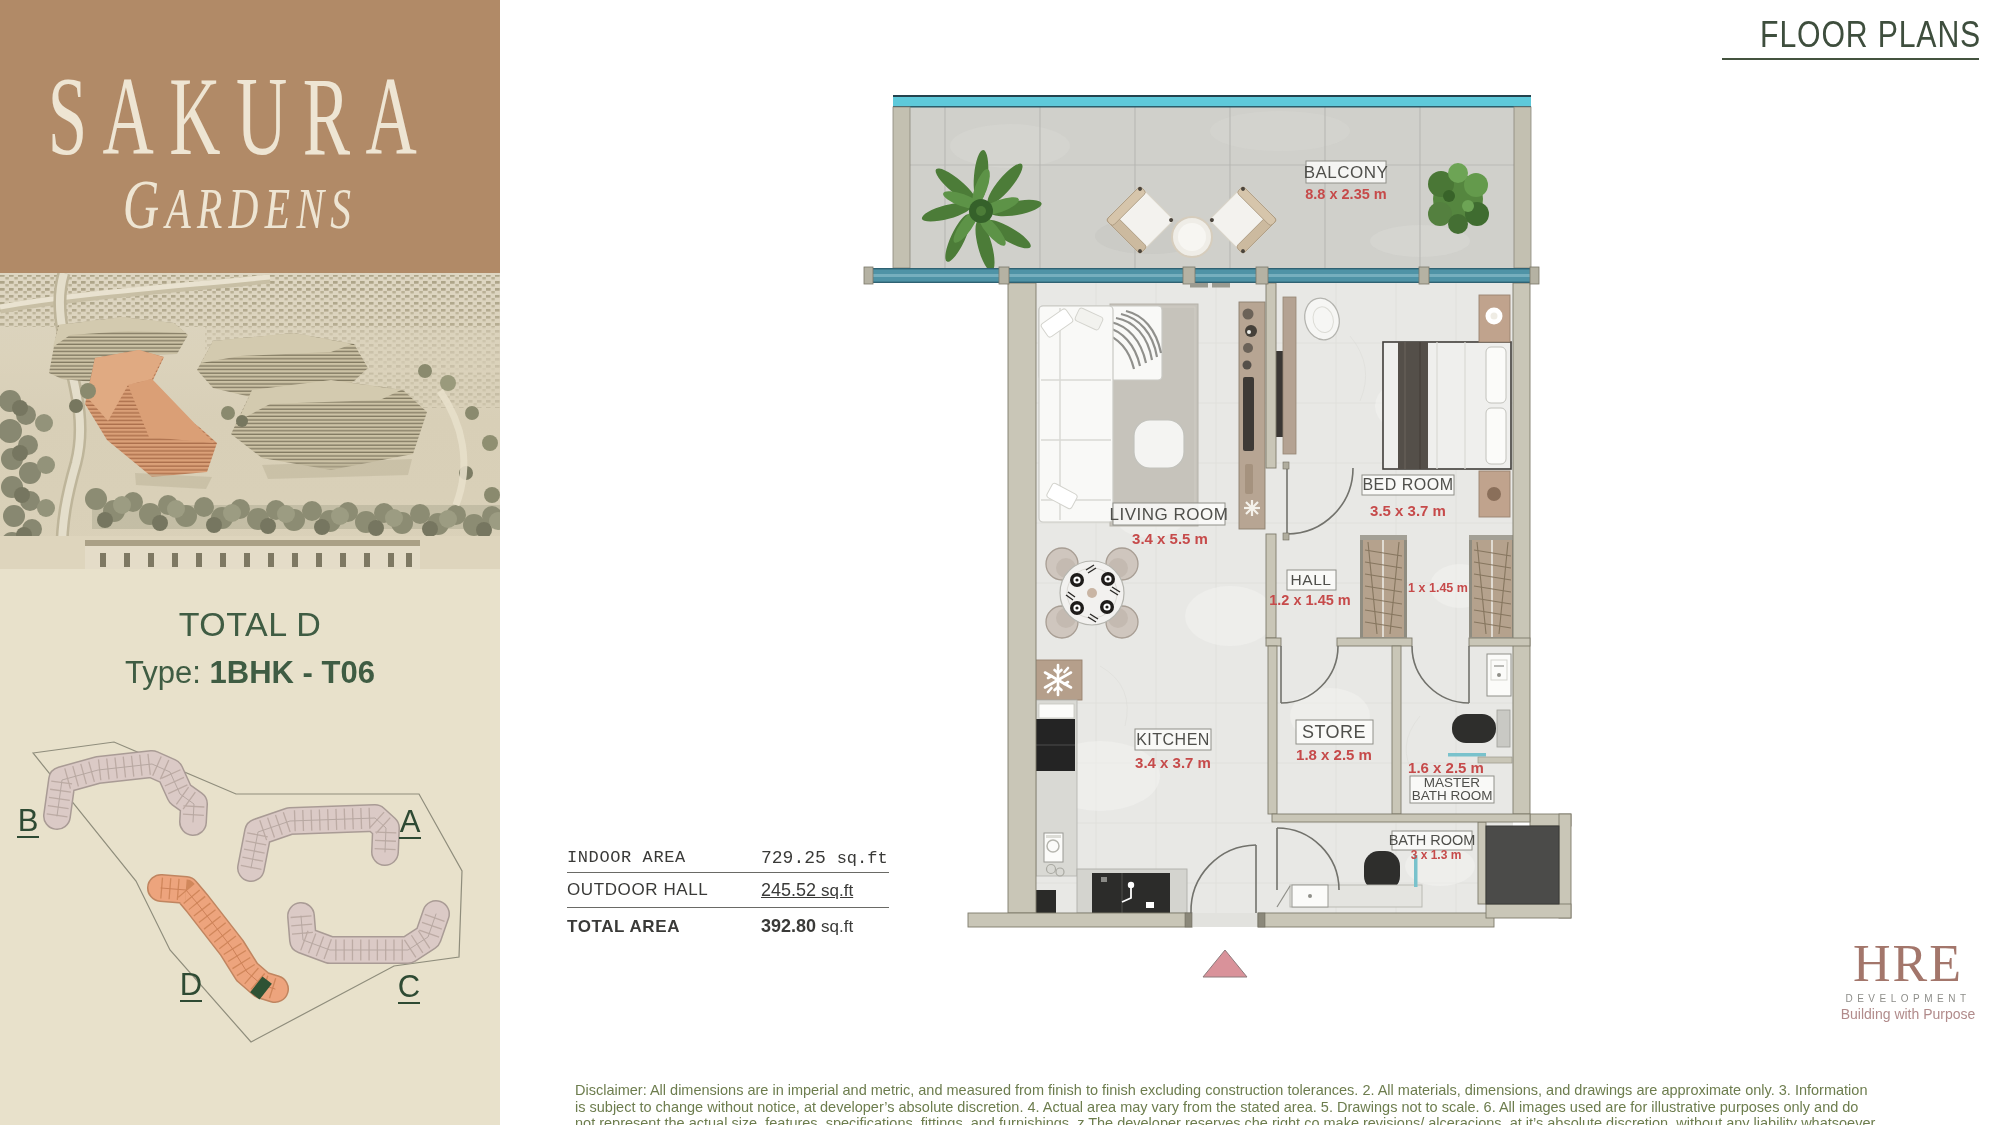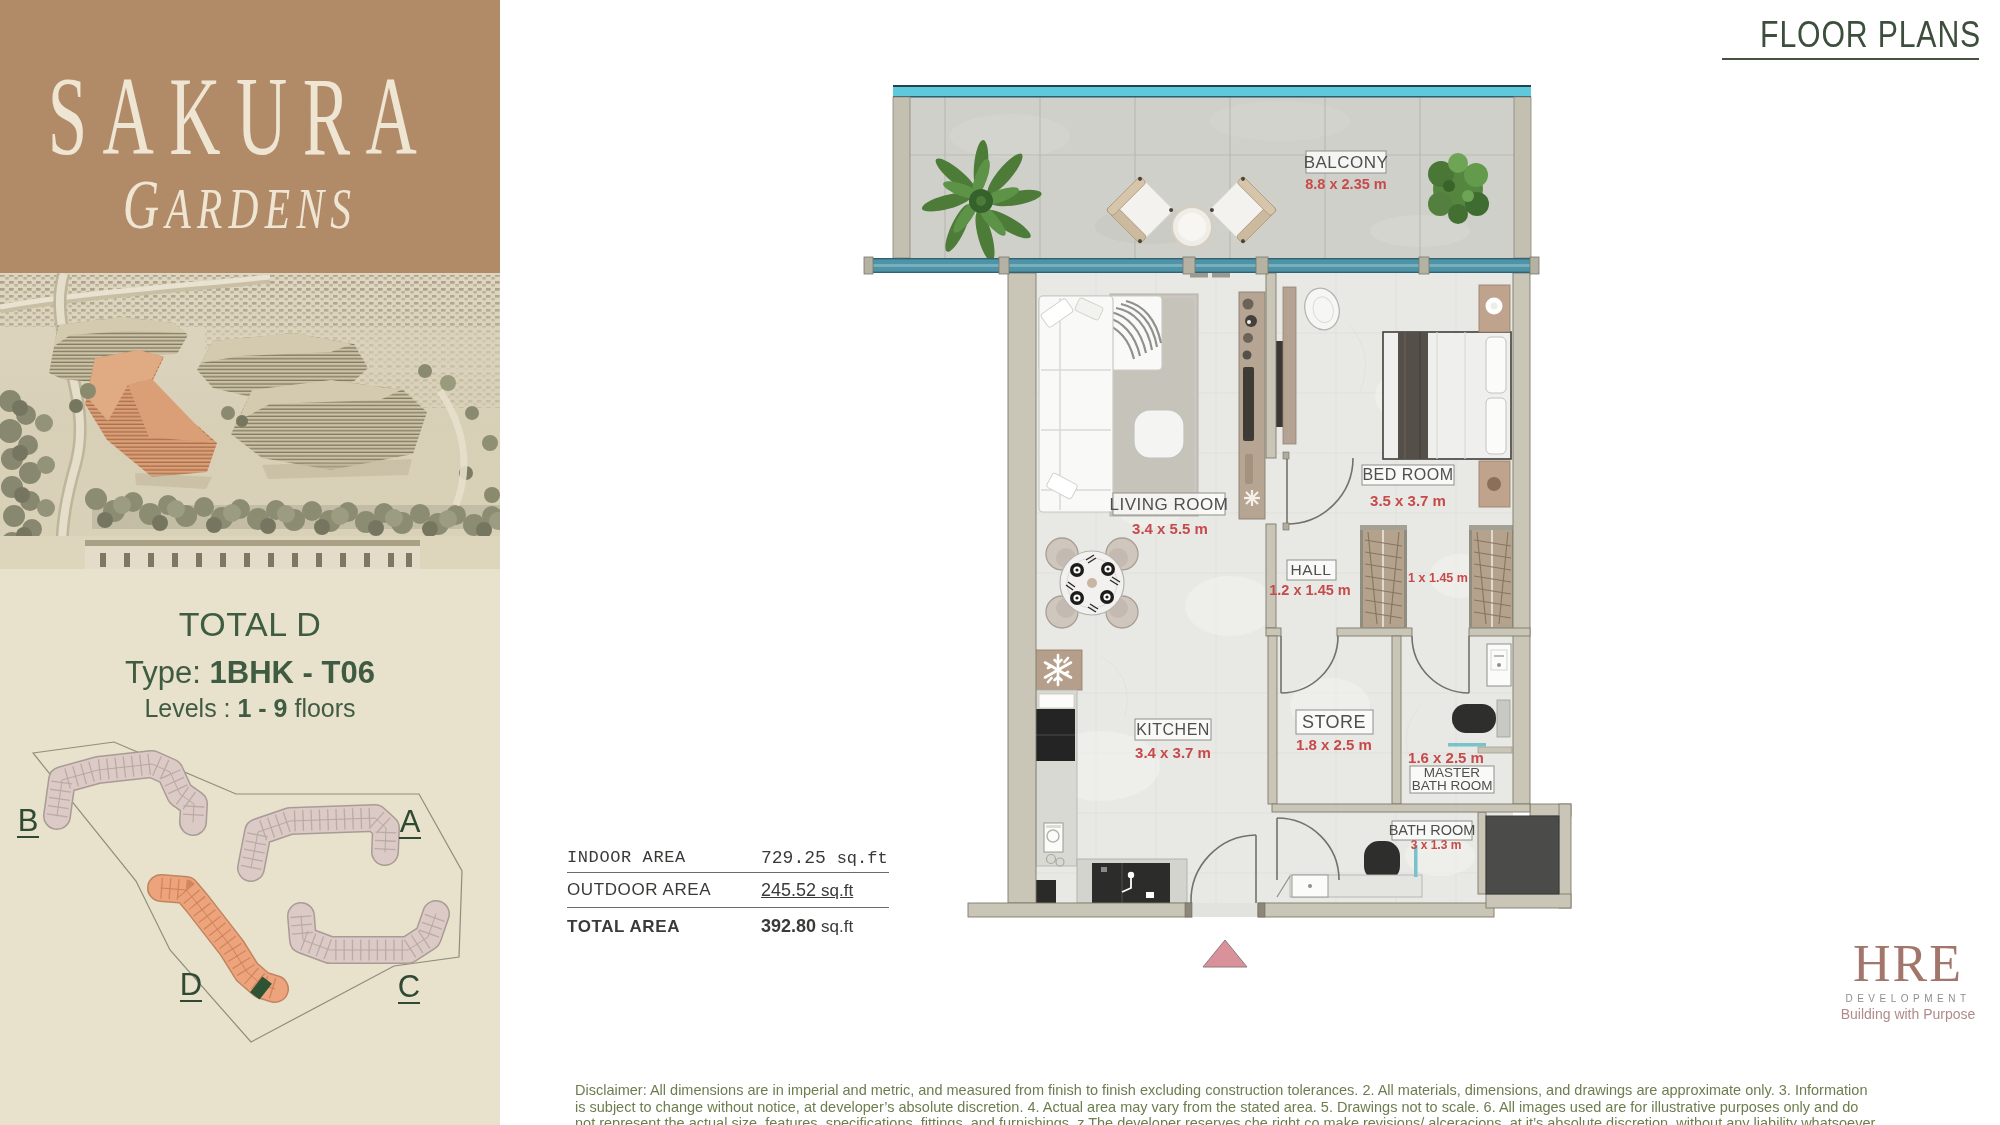--- a/index.html
+++ b/index.html
@@ -183,21 +183,20 @@
         <rect x="364" y="280" width="6" height="14"></rect>
     <rect x="388" y="280" width="6" height="14"></rect>
         <rect x="406" y="280" width="6" height="14"></rect>
   </g>
 </svg>
 </div>
 
 <div class="abs" style="left:0;top:605px;width:500px;text-align:center;color:#3f5c43;">
   <div style="font-size:34px;letter-spacing:0.5px;">TOTAL D</div>
   <div style="font-size:31px;margin-top:11px;">Type: <b>1BHK - T06</b></div>
-  <div style="font-size:25px;margin-top:3px;">Levels : <b>1 - 9</b> floors</div>
 </div>
 
 <div class="abs" style="left:0;top:730px;width:500px;height:340px;">
 <svg width="500" height="340" viewBox="0 730 500 340" xmlns="http://www.w3.org/2000/svg">
   <rect x="0" y="730" width="500" height="340" fill="#e8e1cb"></rect>
 
   <path d="M33,753 L114,742 L236,794 L419,794 L462,871 L459,957 L394,966 L251,1042 L170,950 L136,881 Z" fill="none" stroke="#8f8d7c" stroke-width="1.2"></path>
 
   <g stroke-linecap="round" stroke-linejoin="round" fill="none">
     <path d="M57,816 L62,780 L98,770 L152,764 L170,772 L180,794 L194,804 L193,822" stroke="#a99b95" stroke-width="28"></path>
@@ -252,21 +251,21 @@
 
 <div class="abs" style="left:1722px;top:58px;width:257px;height:2px;background:#44533f;"></div>
 
 <div class="abs" style="left:567px;top:843px;width:322px;color:#3a3a38;">
   <div style="display:flex;justify-content:space-between;height:29px;align-items:center;font-family:Liberation Mono, monospace;">
     <span style="font-size:17px;letter-spacing:0.6px;">INDOOR AREA</span>
     <span style="width:128px;font-size:18px;">729.25 <span style="font-size:17px;">sq.ft</span></span>
   </div>
   <div style="height:1px;background:#6a6a66;"></div>
   <div style="display:flex;justify-content:space-between;height:34px;align-items:center;">
-    <span style="font-size:17px;letter-spacing:0.6px;">OUTDOOR AREA</span>
+    <span style="font-size:17px;letter-spacing:0.6px;">OUTDOOR HALL</span>
     <span style="width:128px;font-size:18px;text-decoration:underline;">245.52 <span style="font-size:17px;">sq.ft</span></span>
   </div>
   <div style="height:1px;background:#6a6a66;"></div>
   <div style="display:flex;justify-content:space-between;height:37px;align-items:center;">
     <span style="font-size:17px;letter-spacing:0.6px;font-weight:bold;">TOTAL AREA</span>
     <span style="width:128px;font-size:18px;"><b>392.80</b> <span style="font-size:17px;">sq.ft</span></span>
   </div>
 </div>
 
 <div class="abs" style="left:1808px;top:934px;width:200px;text-align:center;">
@@ -274,21 +273,21 @@
   <div style="font-size:10px;letter-spacing:4.5px;color:#8e8e8a;margin-top:0px;">DEVELOPMENT</div>
   <div style="font-size:14px;color:#b18b8b;margin-top:2px;">Building with Purpose</div>
 </div>
 
 <div class="abs" style="left:575px;top:1063px;font-size:14.5px;line-height:16.6px;color:#6d7d4e;white-space:nowrap;margin-top:19px;">
 Disclaimer: All dimensions are in imperial and metric, and measured from finish to finish excluding construction tolerances. 2. All materials, dimensions, and drawings are approximate only. 3. Information<br>
 is subject to change without notice, at developer’s absolute discretion. 4. Actual area may vary from the stated area. 5. Drawings not to scale. 6. All images used are for illustrative purposes only and do<br>
 not represent the actual size, features, specifications, fittings, and furnishings. z The developer reserves che right co make revisions/ alceracions, at it’s absolute discretion. without any liability whatsoever.
 </div>
 
-<div class="abs" id="planwrap" style="left:850px;top:66px;width:750px;height:920px;">
+<div class="abs" id="planwrap" style="left:850px;top:76px;width:750px;height:920px;">
 <svg id="plansvg" width="750" height="920" viewBox="850 60 750 920" xmlns="http://www.w3.org/2000/svg" font-family="Liberation Sans, sans-serif">
 
   <rect x="893" y="90" width="638" height="162" fill="#d0d0cb"></rect>
   <ellipse cx="1010" cy="130" rx="60" ry="22" fill="#dadad5" opacity="0.4"></ellipse>
   <ellipse cx="1280" cy="115" rx="70" ry="20" fill="#dadad5" opacity="0.35"></ellipse>
   <ellipse cx="1150" cy="220" rx="55" ry="18" fill="#c6c6c1" opacity="0.5"></ellipse>
   <ellipse cx="1420" cy="225" rx="50" ry="16" fill="#dadad5" opacity="0.5"></ellipse>
   <g stroke="#b5b5b1" stroke-width="1">
     <line x1="945" y1="90" x2="945" y2="252"></line>
         <line x1="1040" y1="90" x2="1040" y2="252"></line>

